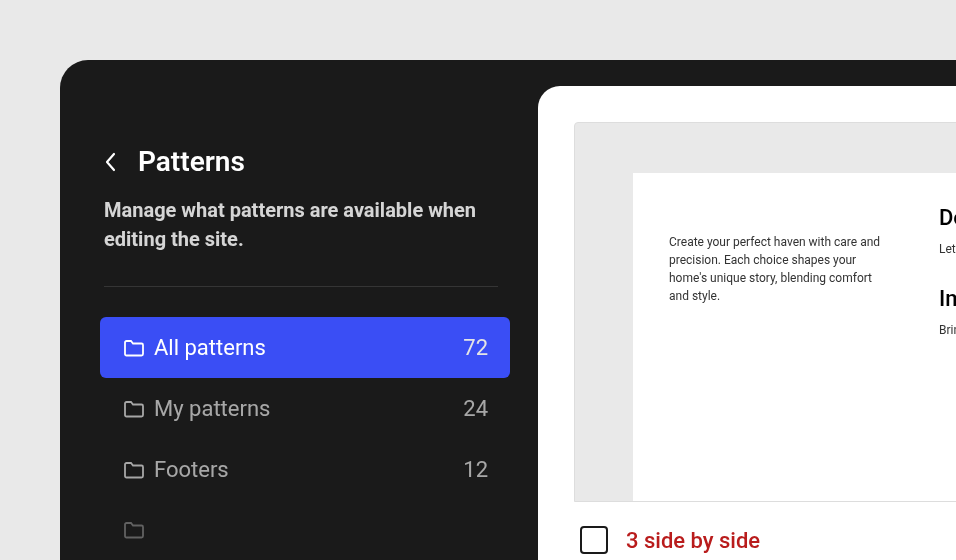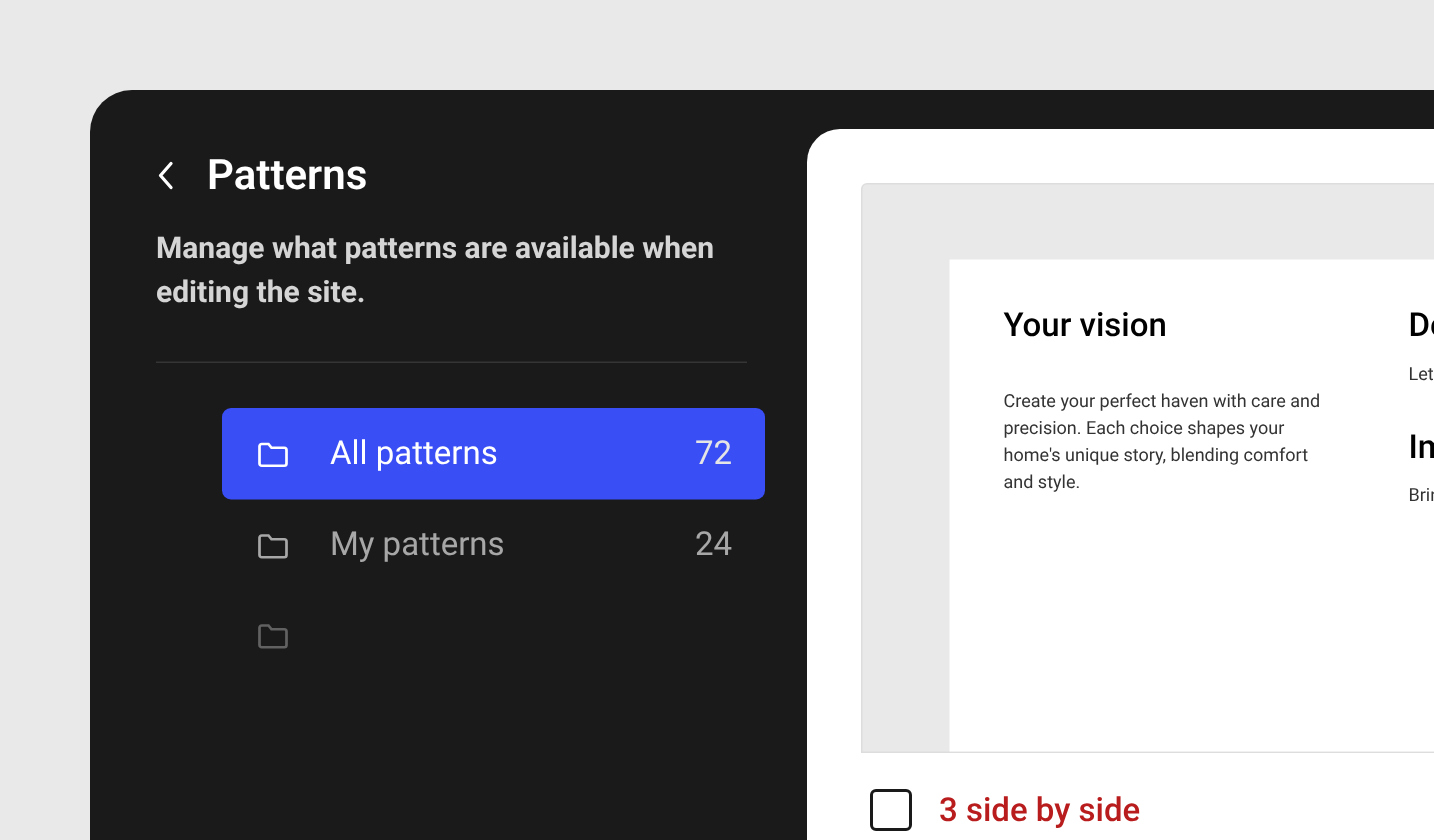--- a/index.html
+++ b/index.html
@@ -18,20 +18,21 @@
     .app-window {
       position: absolute;
       top: 60px;
       left: 60px;
       right: 0;
       bottom: 0;
       background: #1a1a1a;
       border-radius: 28px 0 0 0;
       display: flex;
       overflow: hidden;
+      align-items: flex-end;
     }
     .sidebar {
       width: 478px;
       padding: 40px 0 0 40px;
       color: #fff;
       flex-shrink: 0;
     }
     .sidebar-header {
       display: flex;
       align-items: center;
@@ -66,26 +67,25 @@
       margin: 0 40px 30px 4px;
     }
     .category-list {
       display: flex;
       flex-direction: column;
       padding-right: 28px;
     }
     .sidebar-item {
       display: flex;
       align-items: center;
-      gap: 26px;
+      gap: 8px;
       padding: 18px 22px;
       border-radius: 6px;
       cursor: pointer;
       color: rgba(255,255,255,0.62);
-      margin-left: 48px;
     }
     .sidebar-item.active {
       background: #3a4ef5;
       color: #fff;
     }
     .sidebar-item .folder-icon {
       width: 24px;
       height: 24px;
       flex-shrink: 0;
     }
@@ -204,38 +204,46 @@
         <span class="folder-icon">
           <svg width="24" height="24" viewBox="0 0 24 24" fill="none">
             <path d="M3 6.5 C3 5.67 3.67 5 4.5 5 L9 5 L11 7.5 L19.5 7.5 C20.33 7.5 21 8.17 21 9 L21 18 C21 18.83 20.33 19.5 19.5 19.5 L4.5 19.5 C3.67 19.5 3 18.83 3 18 Z" stroke="rgba(255,255,255,0.62)" stroke-width="1.8"></path>
           </svg>
         </span>
         <span class="sidebar-item-label">My patterns</span>
         <span class="sidebar-item-count">24</span>
       </div>
 
 
+      <div class="sidebar-item">
+        <span class="folder-icon">
+          <svg width="24" height="24" viewBox="0 0 24 24" fill="none">
+            <path d="M3 6.5 C3 5.67 3.67 5 4.5 5 L9 5 L11 7.5 L19.5 7.5 C20.33 7.5 21 8.17 21 9 L21 18 C21 18.83 20.33 19.5 19.5 19.5 L4.5 19.5 C3.67 19.5 3 18.83 3 18 Z" stroke="rgba(255,255,255,0.62)" stroke-width="1.8"></path>
+          </svg>
+        </span>
+        <span class="sidebar-item-label">Footers</span>
+        <span class="sidebar-item-count">12</span>
+      </div>
 
       <div class="sidebar-item" style="opacity:0.5">
         <span class="folder-icon">
           <svg width="24" height="24" viewBox="0 0 24 24" fill="none">
             <path d="M3 6.5 C3 5.67 3.67 5 4.5 5 L9 5 L11 7.5 L19.5 7.5 C20.33 7.5 21 8.17 21 9 L21 18 C21 18.83 20.33 19.5 19.5 19.5 L4.5 19.5 C3.67 19.5 3 18.83 3 18 Z" stroke="rgba(255,255,255,0.62)" stroke-width="1.8"></path>
           </svg>
         </span>
       </div>
 
     </div>
   </div>
 
   <div class="preview-panel">
     <div class="preview-canvas">
       <div class="pattern-card">
         <div class="pattern-col">
           <div class="pattern-block">
-            <div class="pattern-heading">Your vision</div>
           </div>
           <div class="pattern-block">
             <div class="pattern-body">Create your perfect haven with care and precision. Each choice shapes your home's unique story, blending comfort and style.</div>
           </div>
         </div>
         <div class="pattern-col">
           <div class="pattern-block">
             <div class="pattern-heading">De</div>
             <div class="pattern-body">Let yo space home</div>
           </div>

